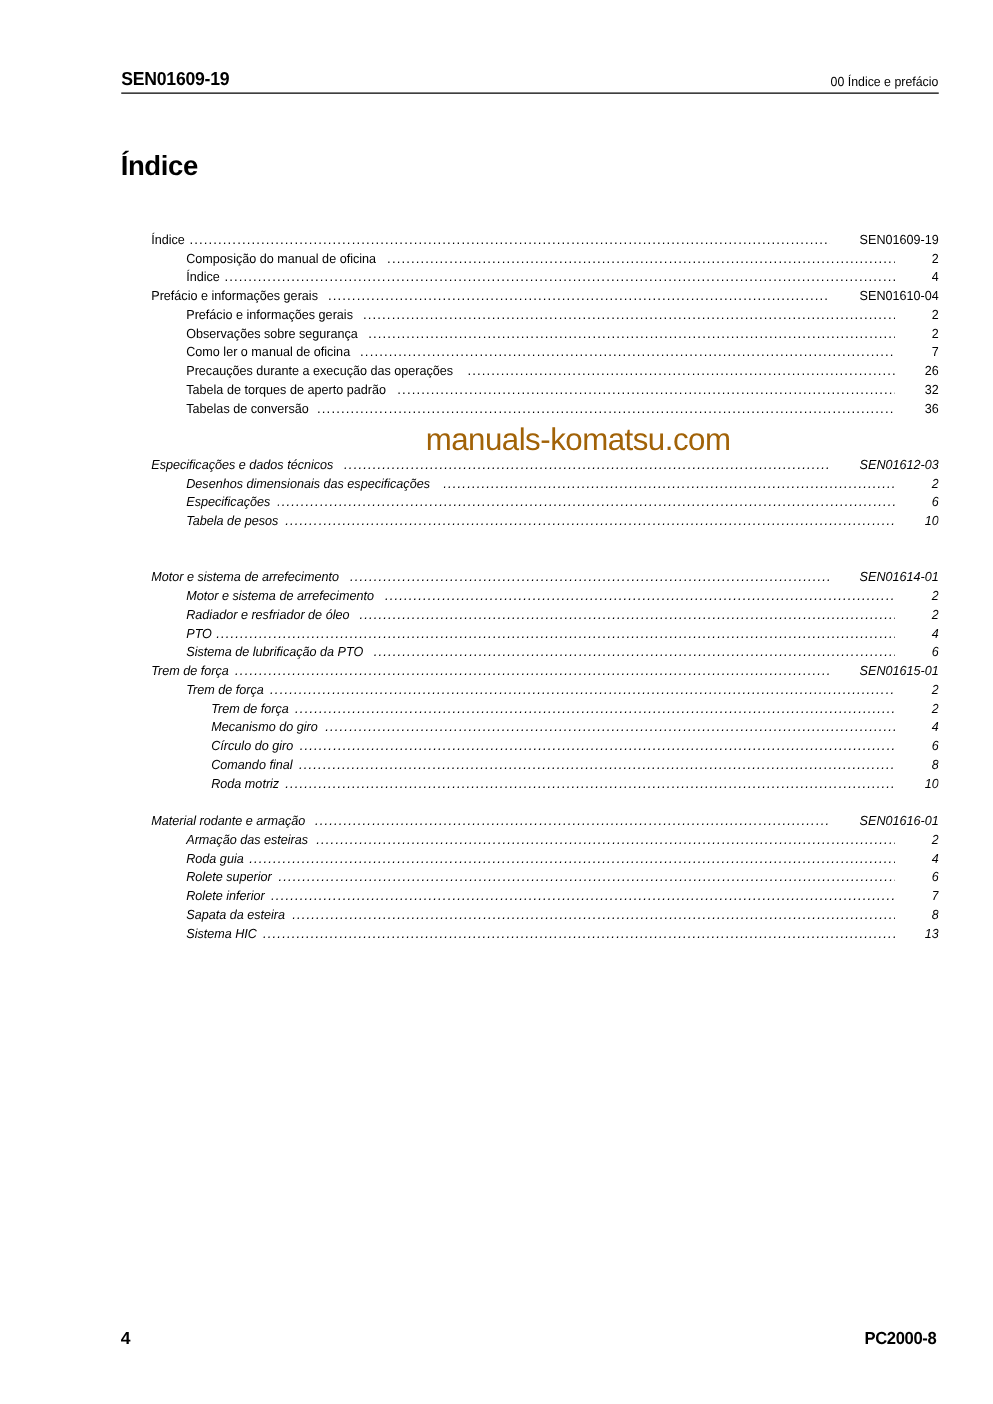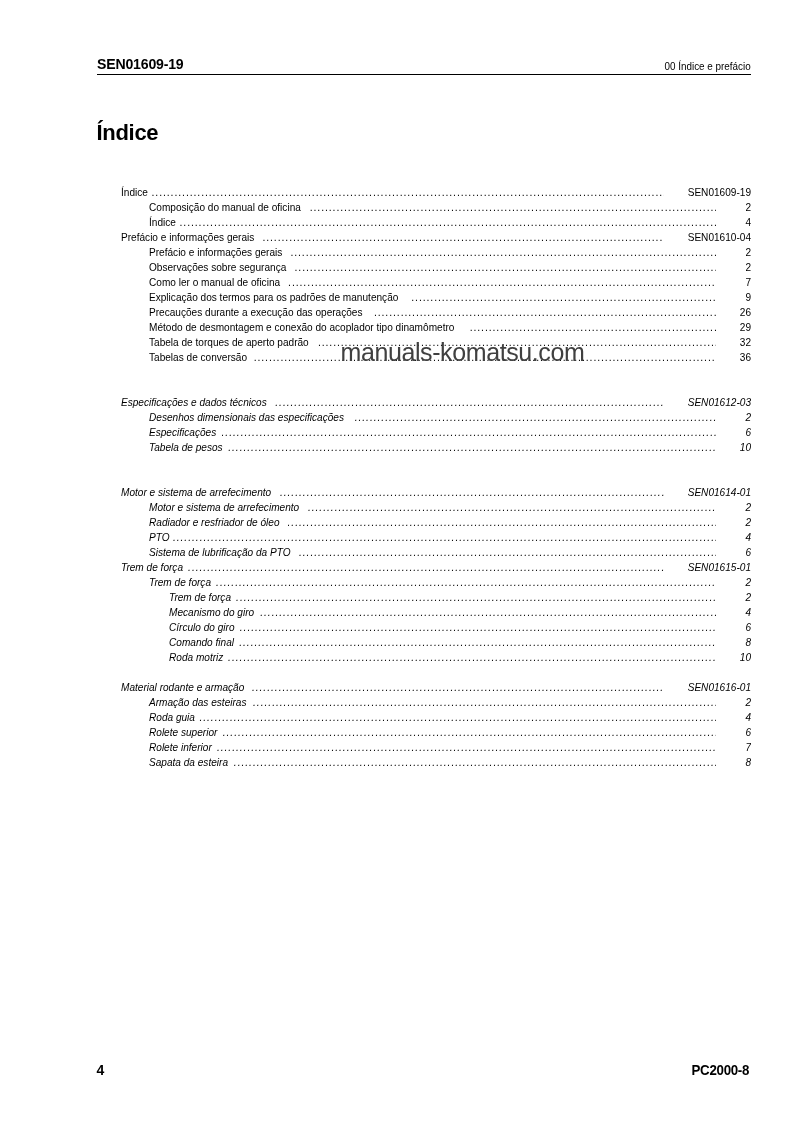--- a/index.html
+++ b/index.html
@@ -127,21 +127,21 @@
   .lvl3 { padding-left: 72px; }
 
   
   .watermark {
     position: absolute;
     left: 312px;
     top: 340px;
     font-size: 25px;
     font-weight: normal;
     letter-spacing: -0.4px;
-    color: #404040;
+    color: #a16207;
     white-space: nowrap;
     line-height: 1;
   }
 
   
   .footer {
     position: absolute;
     left: 68px;
     top: 1062px;
     width: 654px;
@@ -207,33 +207,23 @@
           <span class="toc-label">Observações sobre segurança</span>
           <span class="toc-leader"></span>
           <span class="toc-value page">2</span>
         </div>
         <div class="toc-row lvl2">
           <span class="toc-label">Como ler o manual de oficina</span>
           <span class="toc-leader"></span>
           <span class="toc-value page">7</span>
         </div>
         <div class="toc-row lvl2">
-          <span class="toc-label">Explicação dos termos para os padrões de manutenção</span>
-          <span class="toc-leader"></span>
-          <span class="toc-value page">9</span>
-        </div>
-        <div class="toc-row lvl2">
           <span class="toc-label">Precauções durante a execução das operações</span>
           <span class="toc-leader"></span>
           <span class="toc-value page">26</span>
-        </div>
-        <div class="toc-row lvl2">
-          <span class="toc-label">Método de desmontagem e conexão do acoplador tipo dinamômetro</span>
-          <span class="toc-leader"></span>
-          <span class="toc-value page">29</span>
         </div>
         <div class="toc-row lvl2">
           <span class="toc-label">Tabela de torques de aperto padrão</span>
           <span class="toc-leader"></span>
           <span class="toc-value page">32</span>
         </div>
         <div class="toc-row lvl2">
           <span class="toc-label">Tabelas de conversão</span>
           <span class="toc-leader"></span>
           <span class="toc-value page">36</span>
@@ -353,20 +343,25 @@
         <div class="toc-row lvl2">
           <span class="toc-label">Rolete inferior</span>
           <span class="toc-leader"></span>
           <span class="toc-value page">7</span>
         </div>
         <div class="toc-row lvl2">
           <span class="toc-label">Sapata da esteira</span>
           <span class="toc-leader"></span>
           <span class="toc-value page">8</span>
         </div>
+        <div class="toc-row lvl2">
+          <span class="toc-label">Sistema HIC</span>
+          <span class="toc-leader"></span>
+          <span class="toc-value page">13</span>
+        </div>
       </div>
     </div>
 
   <div class="watermark">manuals-komatsu.com</div>
 
   <div class="footer">
     <div class="footer-left">4</div>
     <div class="footer-right">PC2000-8</div>
   </div>
 

